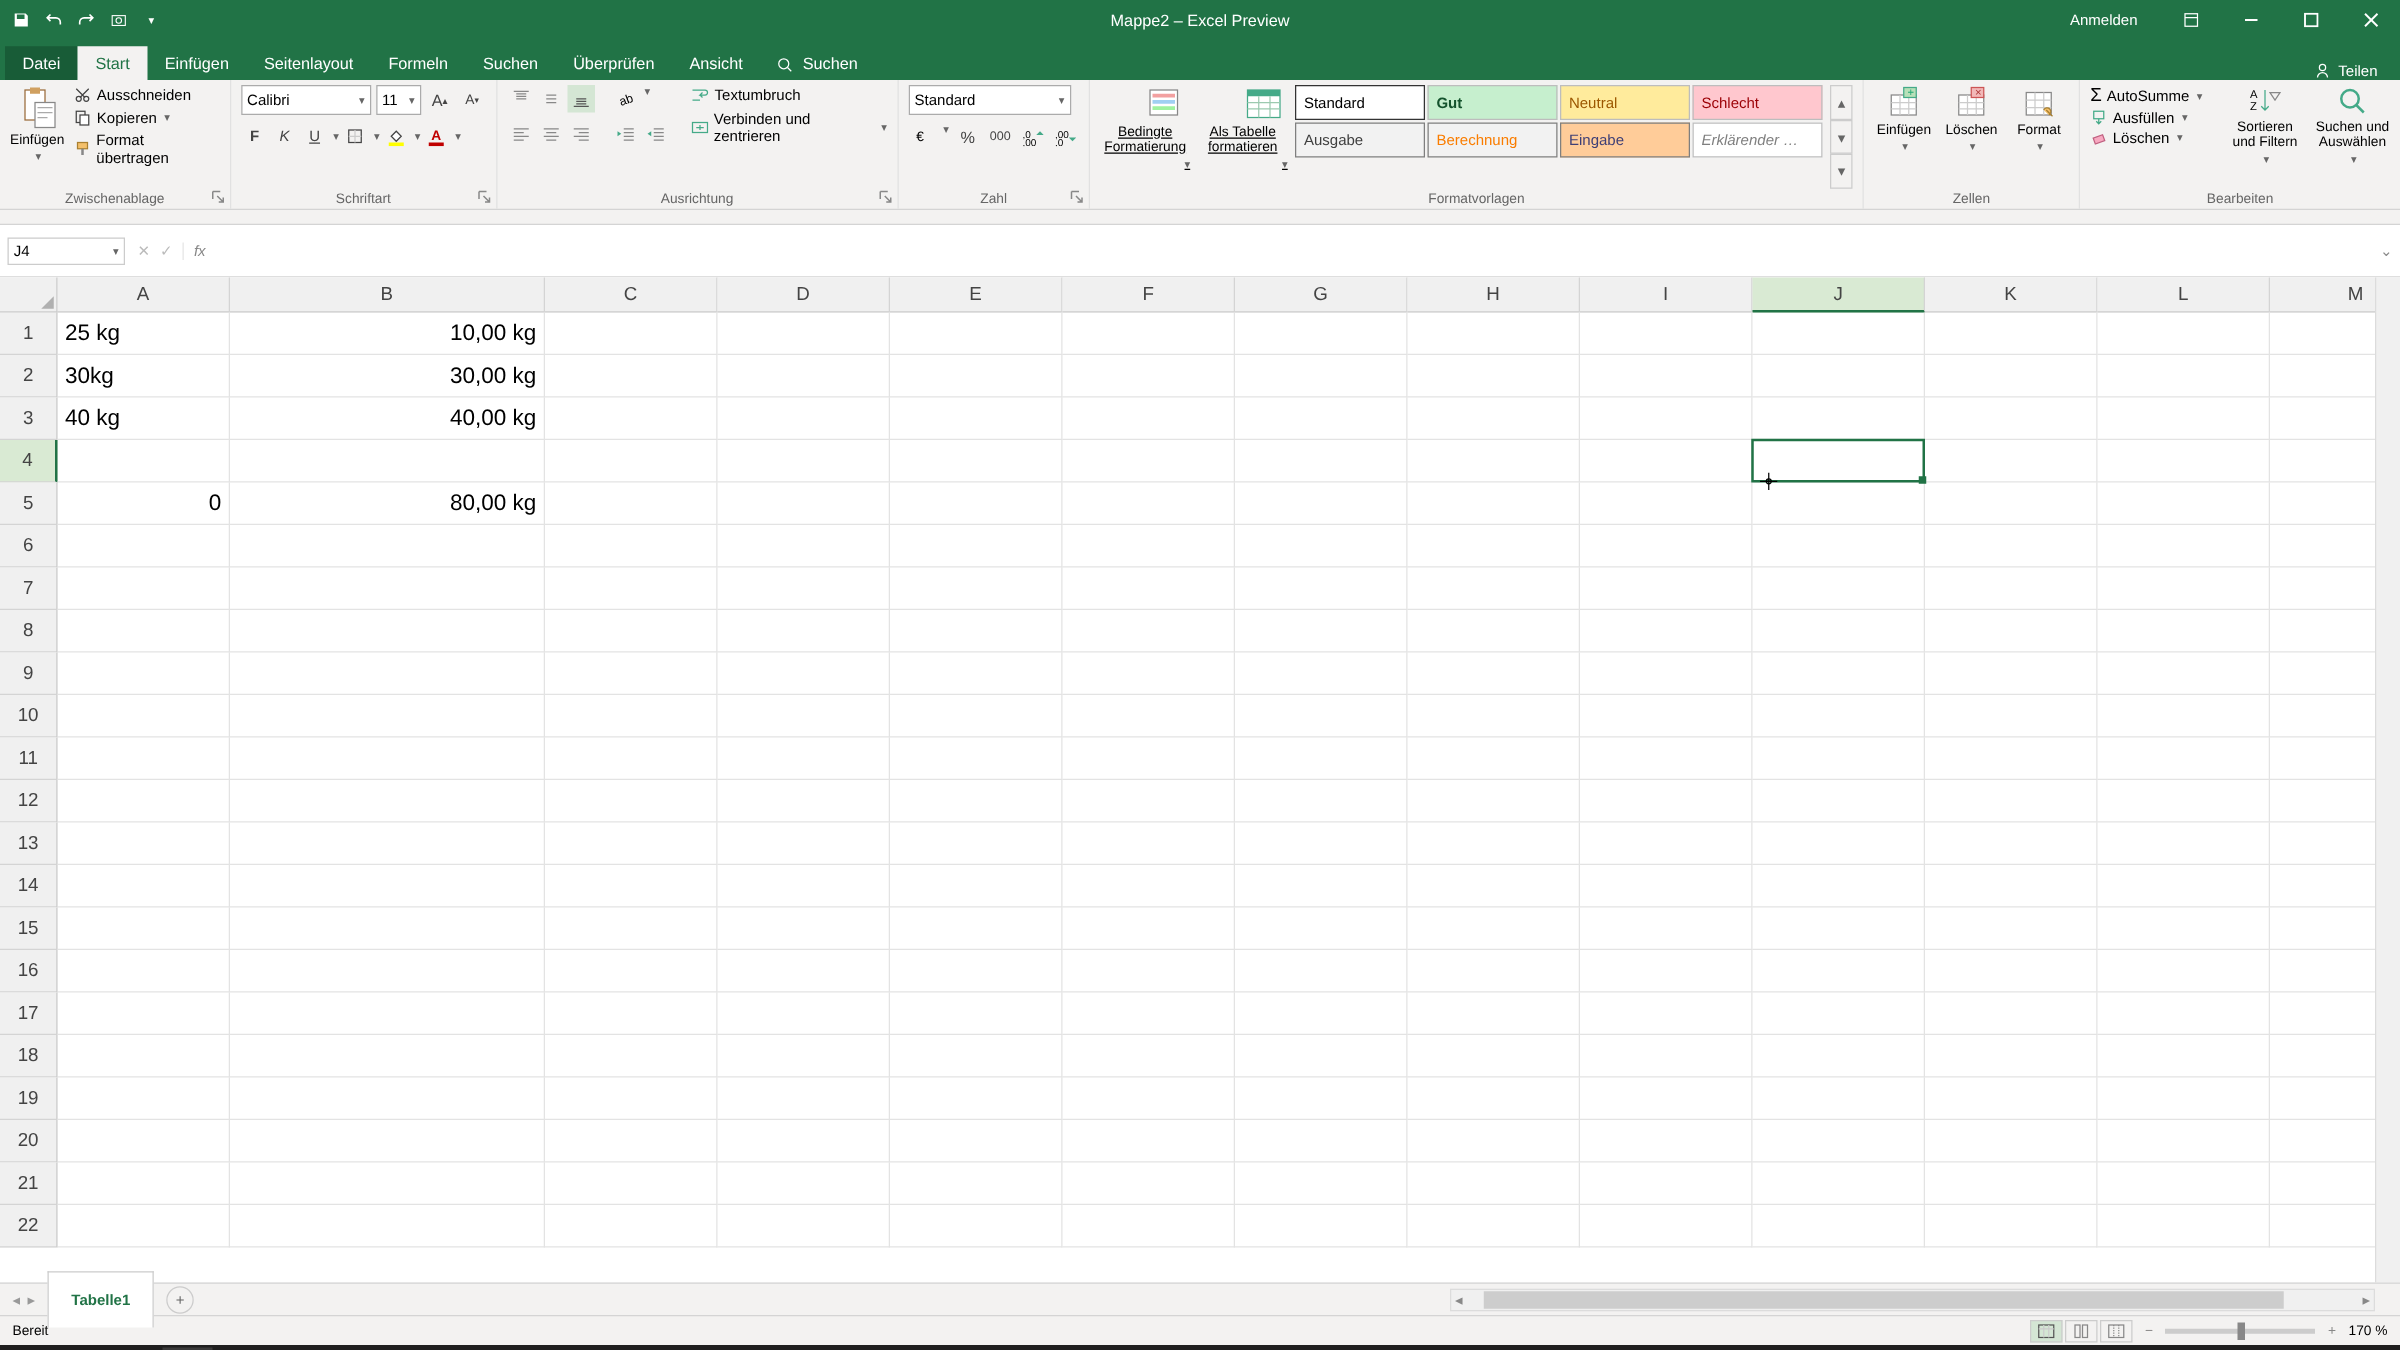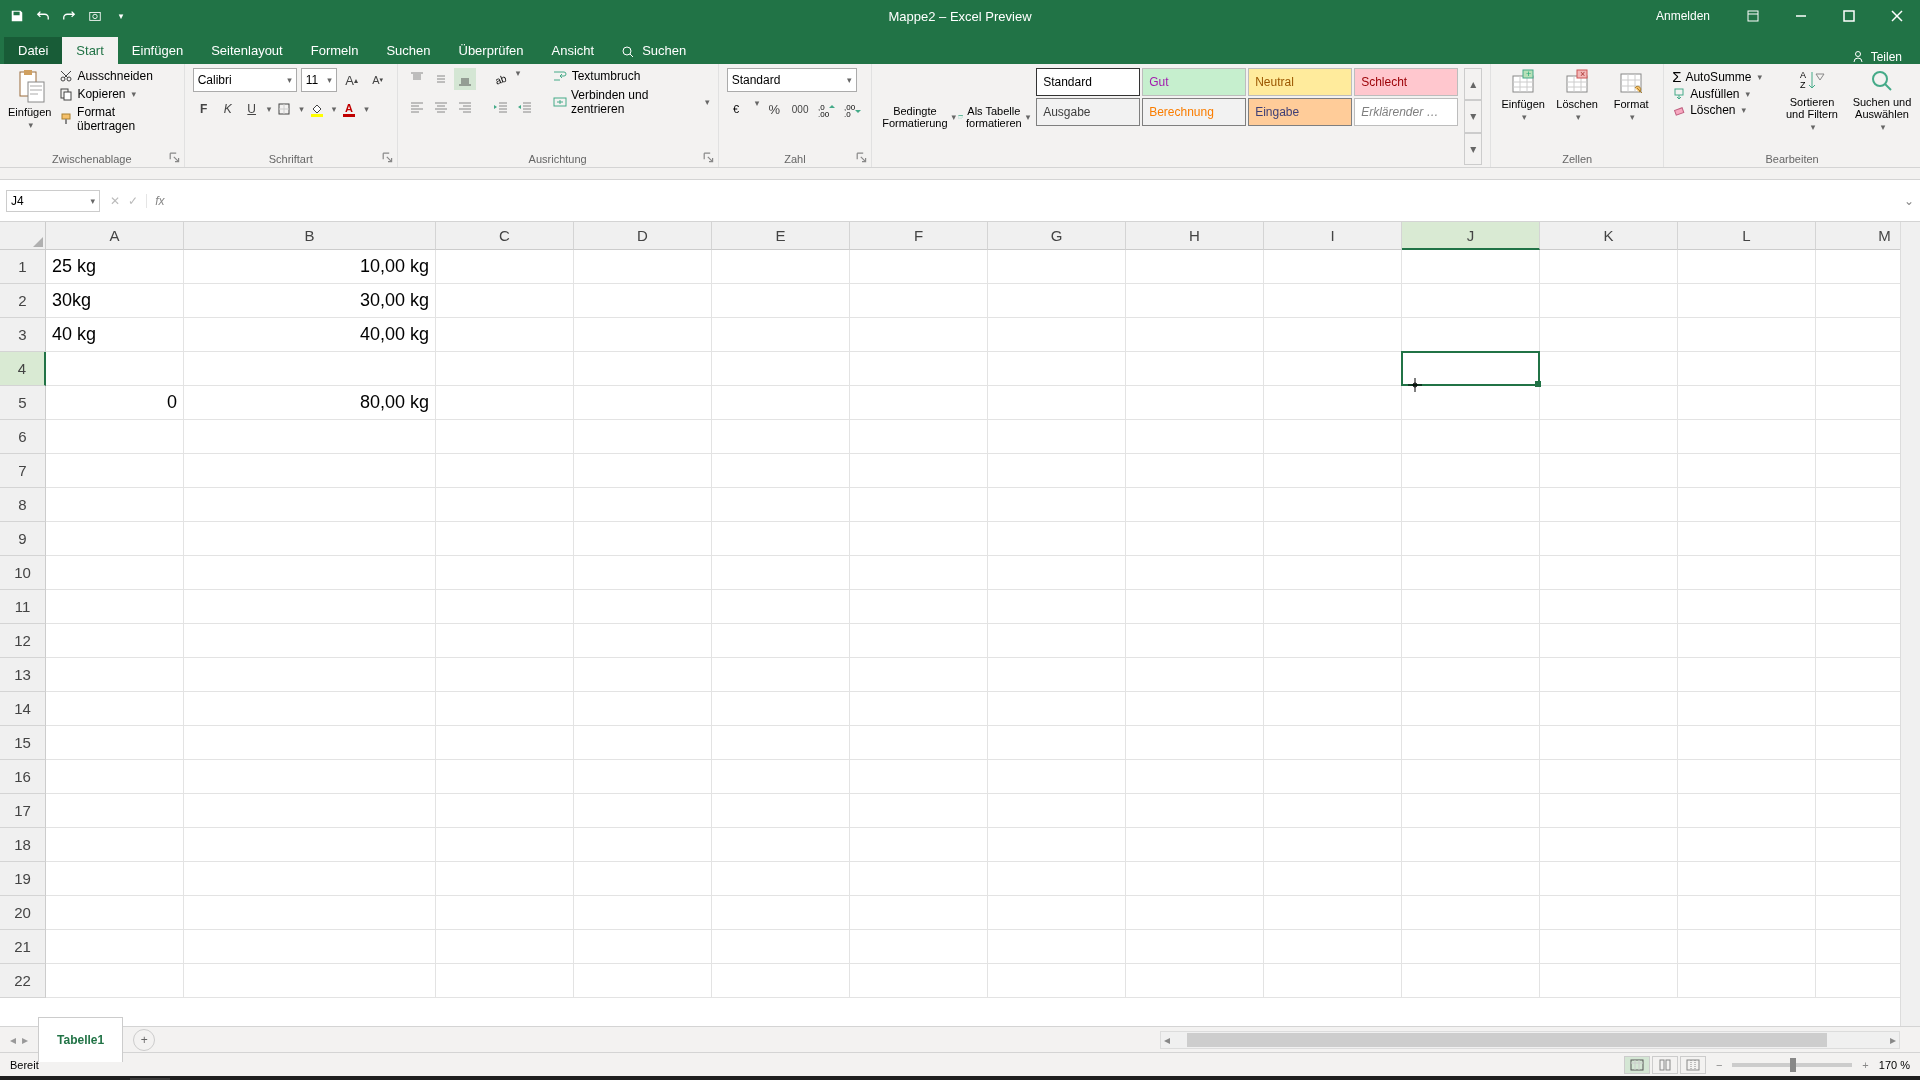--- a/index.html
+++ b/index.html
@@ -47,21 +47,21 @@
 .align-row { display: flex; gap: 2px; }
 .align-right { display: flex; flex-direction: column; gap: 4px; margin-left: 10px; font-size: 12px; }
 .align-item { display: flex; align-items: center; gap: 4px; }
 
 
 .num-top { width: 130px; height: 24px; border: 1px solid #ababab; background: #fff; font-size: 12px; padding: 0 4px; display: flex; align-items: center; justify-content: space-between; }
 .num-bottom { display: flex; gap: 4px; margin-top: 6px; }
 
 
 .styles-left { display: flex; gap: 6px; }
-.style-btn { width: 72px; display: flex; flex-direction: row; align-items: center; gap: 2px; font-size: 11px; text-align: center; }
+.style-btn { width: 72px; display: flex; flex-direction: column; align-items: flex-end; gap: 2px; font-size: 11px; text-align: center; text-decoration: underline; }
 .style-icon { width: 36px; height: 30px; }
 .styles-gallery { display: flex; flex-direction: column; gap: 2px; }
 .gallery-row { display: flex; gap: 2px; }
 .gallery-cell { width: 104px; height: 28px; border: 1px solid #bdbdbd; display: flex; align-items: center; padding: 0 6px; font-size: 12px; }
 .gallery-scroll { width: 18px; display: flex; flex-direction: column; }
 .gallery-scroll div { flex: 1; border: 1px solid #ccc; display: flex; align-items: center; justify-content: center; color: #666; }
 
 
 .cells-btns { display: flex; gap: 6px; }
 .cells-btn { width: 48px; display: flex; flex-direction: column; align-items: center; gap: 2px; font-size: 11px; }
@@ -434,37 +434,38 @@
               <rect x="4" y="4" width="26" height="5" fill="#4a8"></rect>
               <path d="M4 14h26M4 19h26M13 9v17M22 9v17" stroke="#9ccab0"></path>
             </svg>
           <span>Als Tabelle formatieren</span>
             <span class="dd">▾</span>
         </div>
       </div>
       <div id="gallery" class="styles-gallery">
           <div class="gallery-row">
             <div class="gallery-cell" style="background: rgb(255, 255, 255); color: rgb(0, 0, 0); border-color: rgb(51, 51, 51);">Standard</div>
-            <div class="gallery-cell" style="background: rgb(198, 239, 206); color: #a21caf;">Gut</div>
+            <div class="gallery-cell" style="background: rgb(198, 239, 206); color: #14532d; font-weight: bold;">Gut</div>
             <div class="gallery-cell" style="background: rgb(255, 235, 156); color: rgb(156, 87, 0);">Neutral</div>
             <div class="gallery-cell" style="background: rgb(255, 199, 206); color: rgb(156, 0, 6);">Schlecht</div>
           </div>
           <div class="gallery-row">
             <div class="gallery-cell" style="background: rgb(242, 242, 242); color: rgb(63, 63, 63); border-color: rgb(127, 127, 127);">Ausgabe</div>
             <div class="gallery-cell" style="background: rgb(242, 242, 242); color: rgb(250, 125, 0); border-color: rgb(127, 127, 127);">Berechnung</div>
             <div class="gallery-cell" style="background: rgb(255, 204, 153); color: rgb(63, 63, 118); border-color: rgb(127, 127, 127);">Eingabe</div>
             <div class="gallery-cell" style="background: rgb(255, 255, 255); color: rgb(127, 127, 127); font-style: italic;">Erklärender …</div>
           </div>
         </div>
       <div class="gallery-scroll">
         <div>▴</div>
         <div>▾</div>
         <div>▾</div>
       </div>
     </div>
+    <div class="rgroup-label">Formatvorlagen</div>
   </div>
 
   <div class="rgroup">
     <div class="cells-btns">
       <div class="cells-btn">
           <svg class="cells-icon" viewBox="0 0 28 28">
             <rect x="4" y="8" width="20" height="16" fill="#fff" stroke="#888"></rect>
             <path d="M4 14h20M4 19h20M11 8v16M18 8v16" stroke="#ccc"></path>
             <rect x="14" y="2" width="10" height="8" fill="#b8e0b8" stroke="#4a8"></rect>
             <text x="17" y="9" font-size="9" fill="#2a7">+</text>

